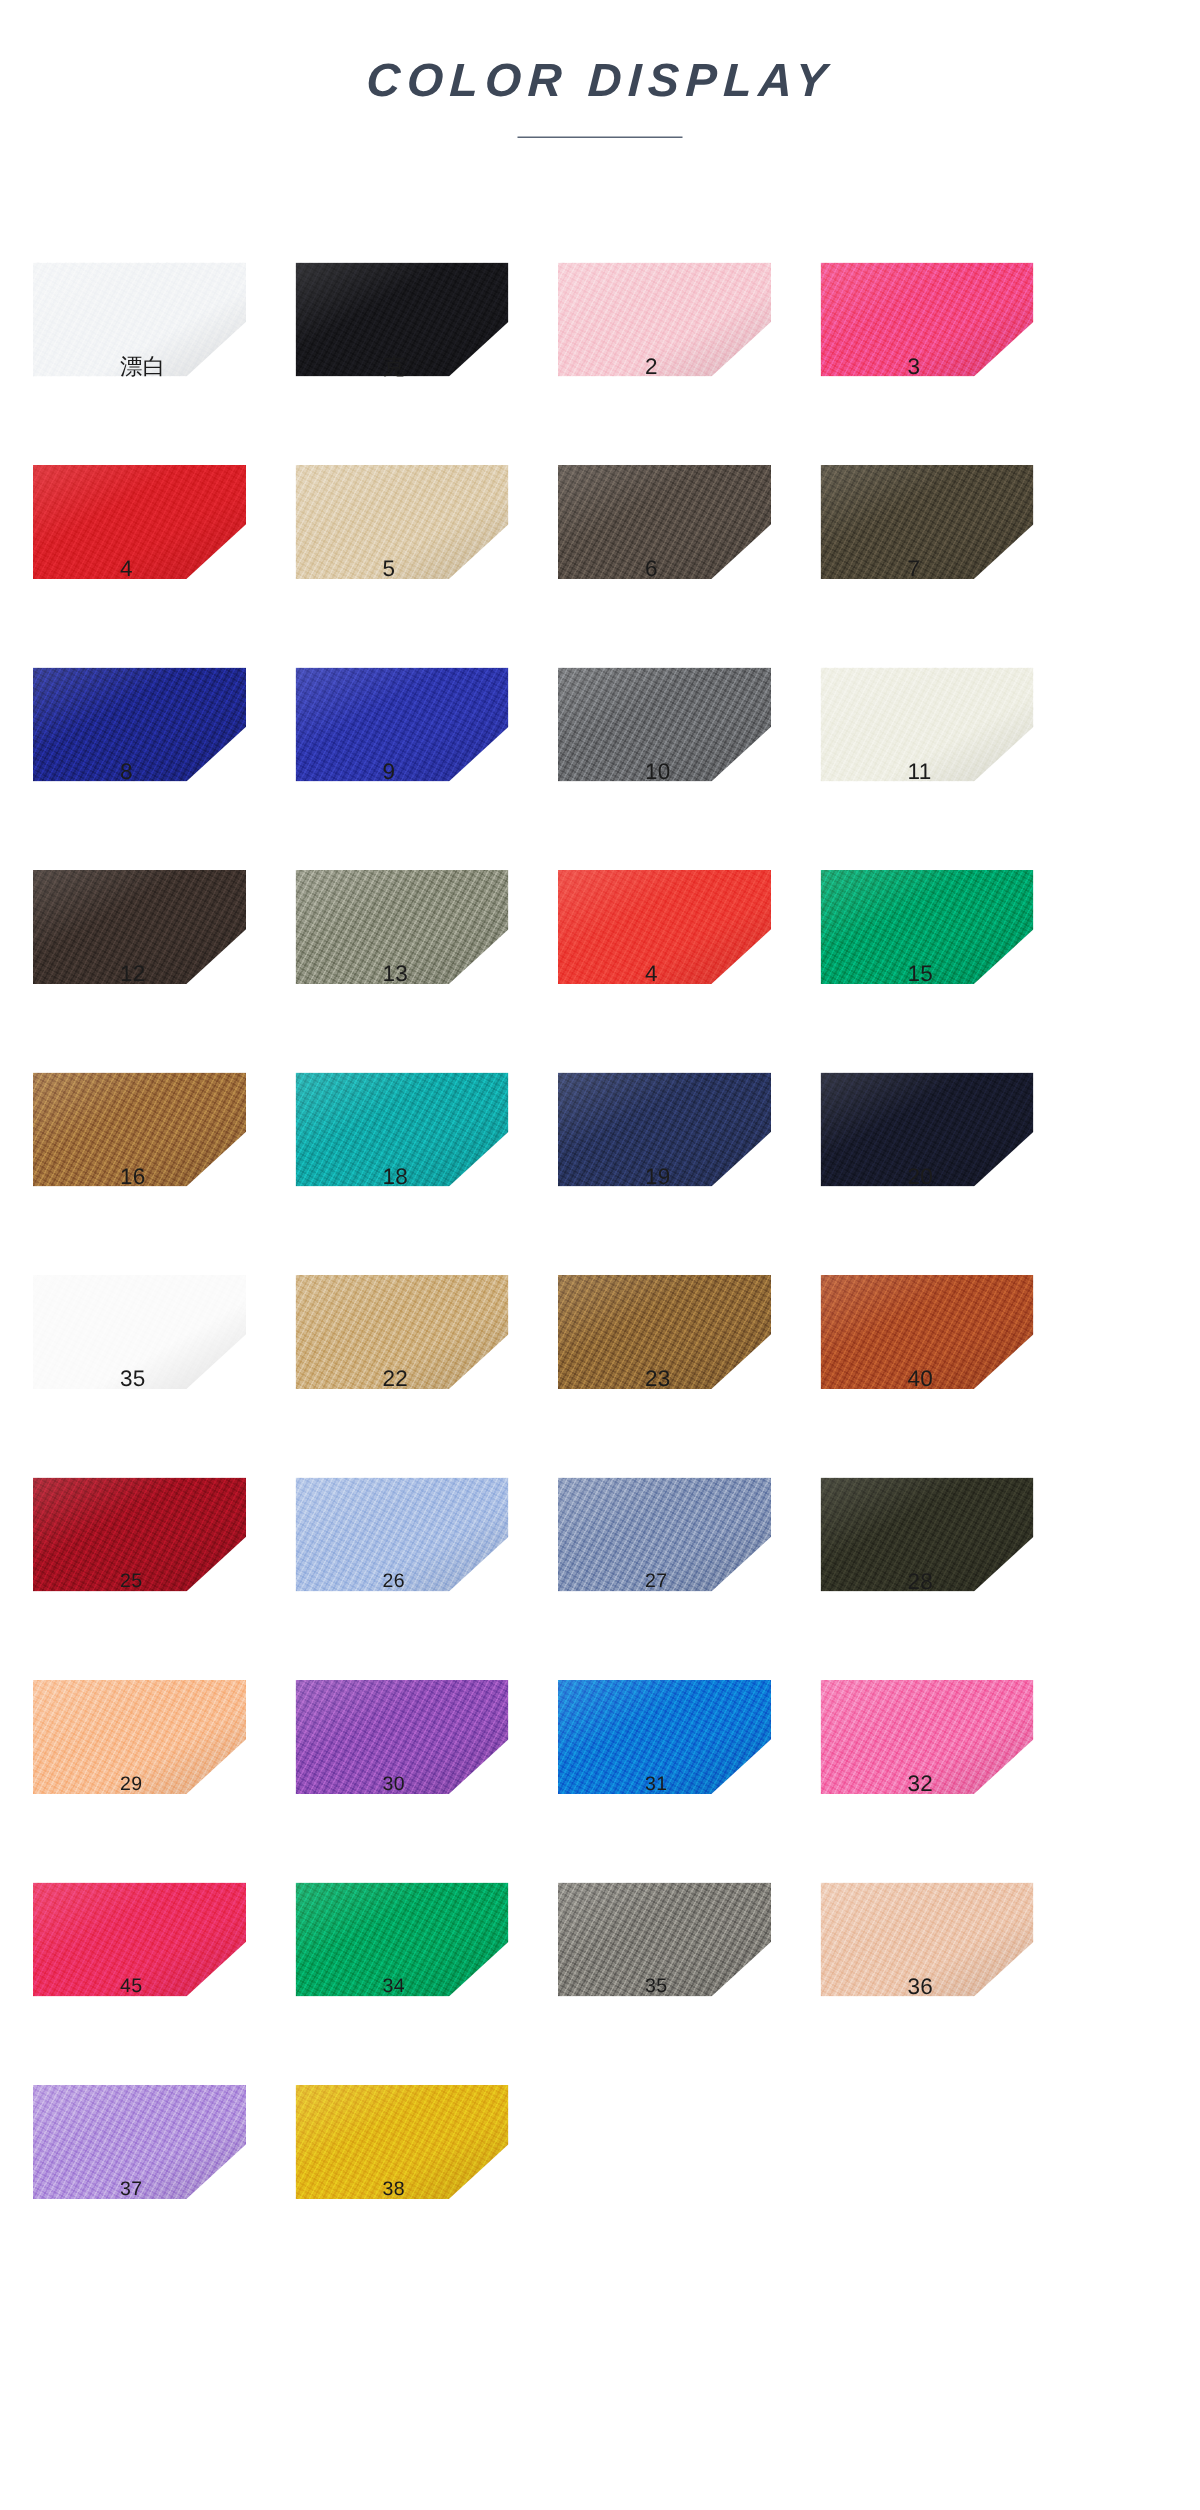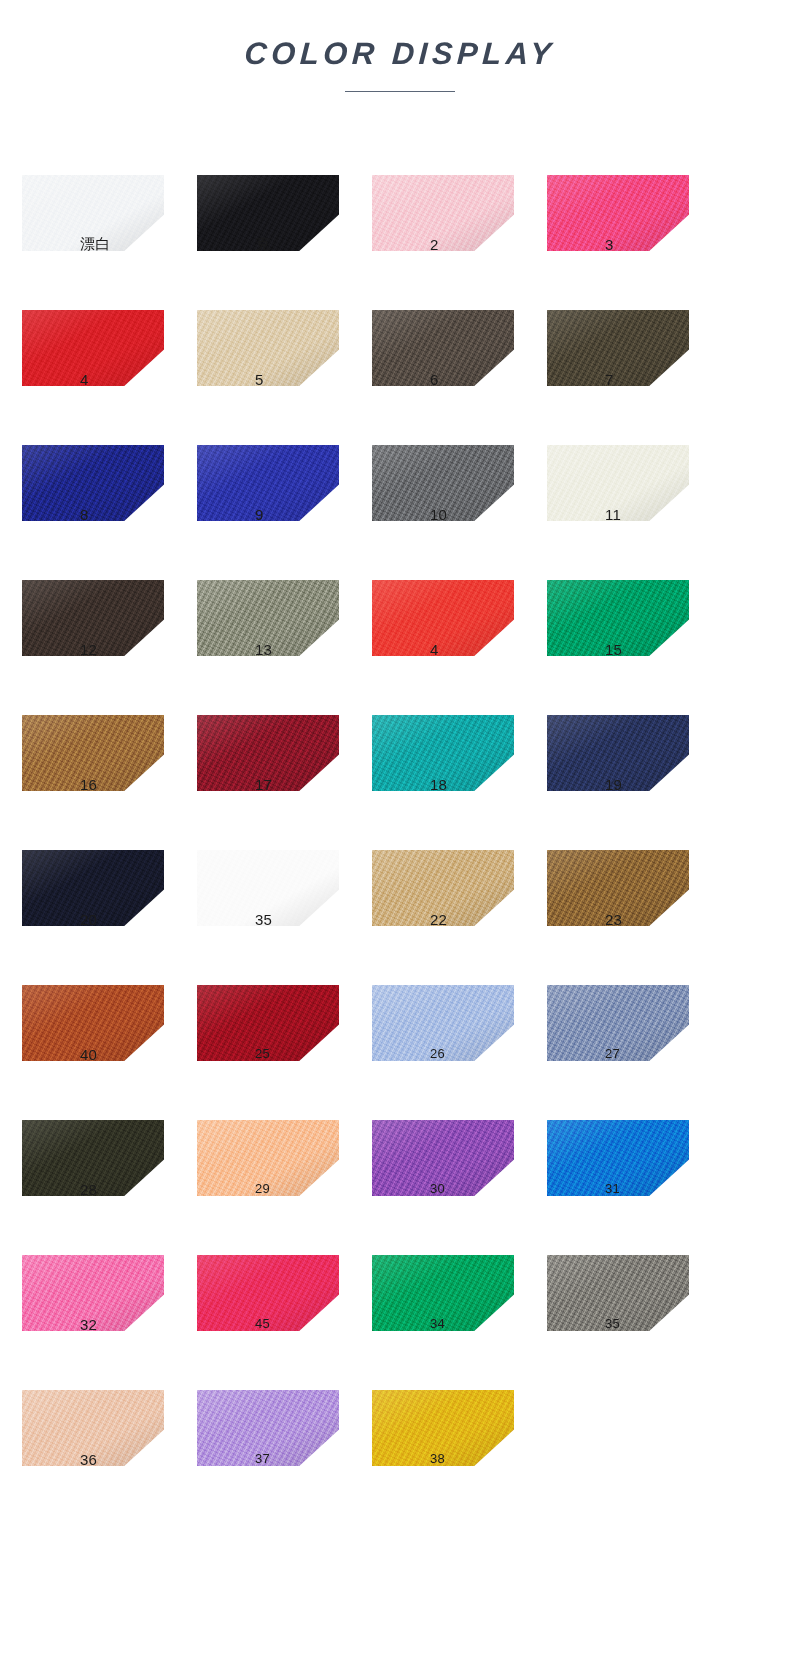--- a/index.html
+++ b/index.html
@@ -259,26 +259,20 @@
         <div class="swatch-label">15</div>
       </div>
       <div class="swatch-cell">
         <div class="swatch-chip-wrap">
           <div class="swatch-chip" style="background-color: rgb(154, 106, 56);"></div>
         </div>
         <div class="swatch-label">16</div>
       </div>
       <div class="swatch-cell">
         <div class="swatch-chip-wrap">
-          <div class="swatch-chip" style="background-color: rgb(135, 22, 39);"></div>
-        </div>
-        <div class="swatch-label">17</div>
-      </div>
-      <div class="swatch-cell">
-        <div class="swatch-chip-wrap">
           <div class="swatch-chip" style="background-color: rgb(17, 163, 163);"></div>
         </div>
         <div class="swatch-label">18</div>
       </div>
       <div class="swatch-cell">
         <div class="swatch-chip-wrap">
           <div class="swatch-chip" style="background-color: rgb(39, 50, 90);"></div>
         </div>
         <div class="swatch-label">19</div>
       </div>

